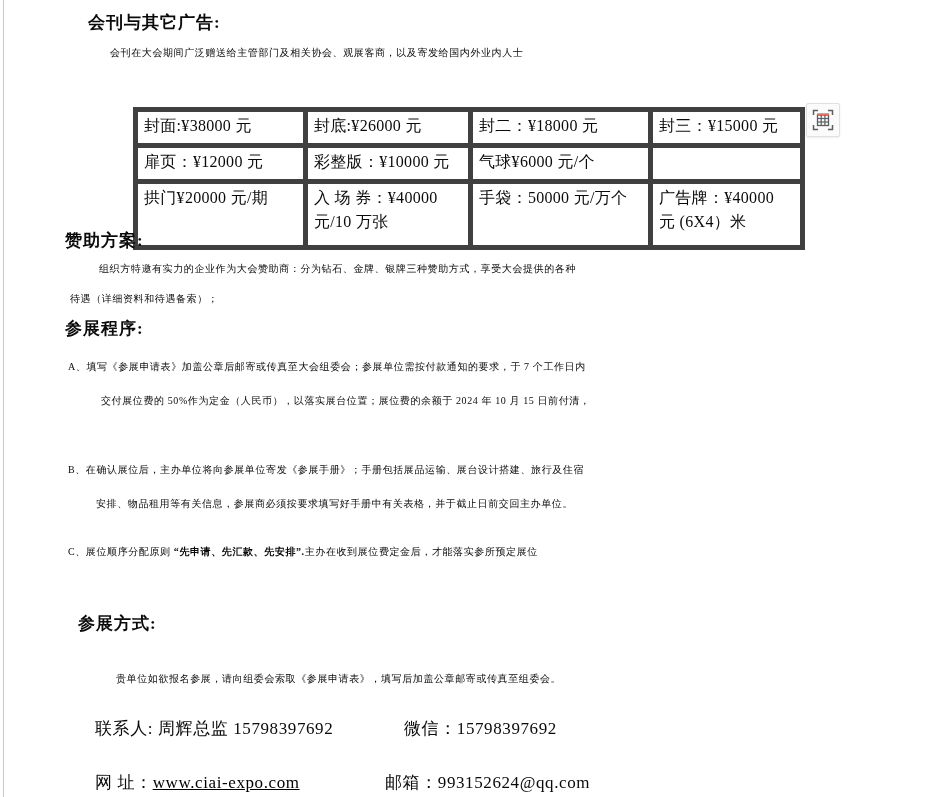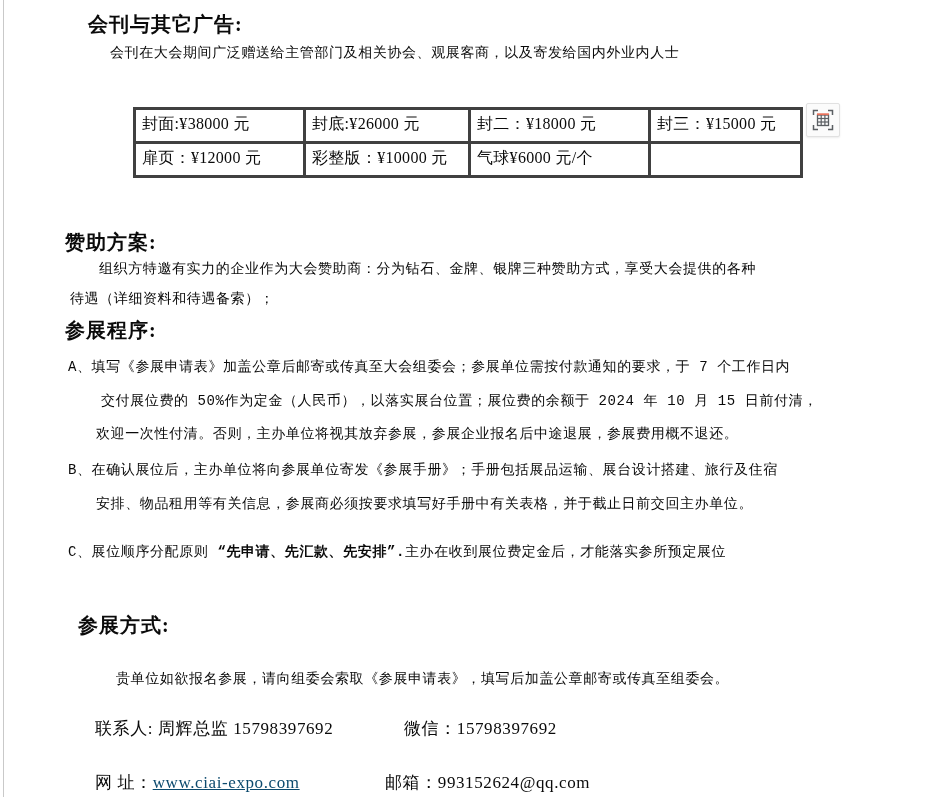--- a/index.html
+++ b/index.html
@@ -11,29 +11,28 @@
   }
   #page {
     position: relative;
     width: 940px;
     height: 797px;
     background: #ffffff;
     overflow: hidden;
   }
   .abs { position: absolute; white-space: nowrap; }
   .heading {
-    font-size: 20px;
+    font-size: 17px;
     font-weight: bold;
     letter-spacing: 1px;
   }
   .body-text {
-    font-size: 14px;
+    font-size: 10px;
     letter-spacing: 0.6px;
     line-height: 22px;
-    font-family: Liberation Mono, monospace;
   }
   .left-rule {
     position: absolute;
     left: 3px;
     top: 0;
     width: 1px;
     height: 797px;
     background: #c9c9c9;
   }
   
@@ -41,21 +40,21 @@
     position: absolute;
     left: 133px;
     top: 107px;
     border-collapse: collapse;
     table-layout: fixed;
     width: 667px;
     font-size: 16px;
     letter-spacing: 0.3px;
   }
   table.price td {
-    border: 3px solid #404040;
+    border: 5px solid #404040;
     padding: 2px 6px 3px 6px;
     line-height: 24px;
     vertical-align: top;
     white-space: normal;
     word-break: break-all;
     overflow: hidden;
   }
   table.price { border: 2px solid #000; border-bottom: 3px solid #000; }
   table.price tr.r1 td, table.price tr.r2 td { height: 26px; }
   table.price tr.r3 td { height: 56px; }
@@ -70,21 +69,21 @@
     border: 1px solid #e1e1e1;
     border-radius: 2px;
     box-shadow: 0 1px 2px rgba(0,0,0,0.08);
     display: flex;
     align-items: center;
     justify-content: center;
     cursor: pointer;
   }
   .bold-inline { font-weight: bold; }
   a.weblink {
-    color: #0c4a6e;
+    color: #000000;
     text-decoration: underline;
     cursor: pointer;
   }
   .contact-line { font-size: 17px; letter-spacing: 0.6px; }
 </style>
 </head>
 <body>
 
 <div id="page">
   <div class="left-rule"></div>
@@ -105,20 +104,26 @@
       <td>封底:¥26000 元</td>
       <td>封二：¥18000 元</td>
       <td>封三：¥15000 元</td>
     </tr>
     <tr class="r2">
       <td>扉页：¥12000 元</td>
       <td>彩整版：¥10000 元</td>
       <td>气球¥6000 元/个</td>
       <td></td>
     </tr>
+    <tr class="r3">
+      <td>拱门¥20000 元/期</td>
+      <td>入 场 券：¥40000 元/10 万张</td>
+      <td>手袋：50000 元/万个</td>
+      <td>广告牌：¥40000 元 (6X4）米</td>
+    </tr>
   </tbody>
     </table>
 
   <div class="table-tool">
     <span style="display:flex;">
       <svg width="22" height="22" viewBox="0 0 22 22">
 
         <path d="M1.5 6 L1.5 1.5 L6 1.5" fill="none" stroke="#5b5f63" stroke-width="1.5"></path>
         <path d="M16 1.5 L20.5 1.5 L20.5 6" fill="none" stroke="#5b5f63" stroke-width="1.5"></path>
         <path d="M20.5 16 L20.5 20.5 L16 20.5" fill="none" stroke="#5b5f63" stroke-width="1.5"></path>
@@ -134,21 +139,20 @@
     </span>
   </div>
 
   <div class="abs heading" style="left:65px; top:229px;">赞助方案:</div>
   <div class="abs body-text" style="left:99px; top:258px;">组织方特邀有实力的企业作为大会赞助商：分为钻石、金牌、银牌三种赞助方式，享受大会提供的各种</div>
   <div class="abs body-text" style="left:70px; top:288px;">待遇（详细资料和待遇备索）；</div>
 
   <div class="abs heading" style="left:65px; top:317px;">参展程序:</div>
   <div class="abs body-text" style="left:68px; top:356px;">A、填写《参展申请表》加盖公章后邮寄或传真至大会组委会；参展单位需按付款通知的要求，于 7 个工作日内</div>
   <div class="abs body-text" style="left:101px; top:390px;">交付展位费的 50%作为定金（人民币），以落实展台位置；展位费的余额于 2024 年 10 月 15 日前付清，</div>
-  <div class="abs body-text" style="left:96px; top:423px;">欢迎一次性付清。否则，主办单位将视其放弃参展，参展企业报名后中途退展，参展费用概不退还。</div>
   <div class="abs body-text" style="left:68px; top:459px;">B、在确认展位后，主办单位将向参展单位寄发《参展手册》；手册包括展品运输、展台设计搭建、旅行及住宿</div>
   <div class="abs body-text" style="left:96px; top:493px;">安排、物品租用等有关信息，参展商必须按要求填写好手册中有关表格，并于截止日前交回主办单位。</div>
   <div class="abs body-text" style="left:68px; top:541px;">
     <span>C、展位顺序分配原则 </span><span class="bold-inline">“先申请、先汇款、先安排”.</span><span>主办在收到展位费定金后，才能落实参所预定展位</span>
   </div>
 
   <div class="abs heading" style="left:78px; top:612px;text-align:right;">参展方式:</div>
   <div class="abs body-text" style="left:116px; top:668px;">贵单位如欲报名参展，请向组委会索取《参展申请表》，填写后加盖公章邮寄或传真至组委会。</div>
 
   <div class="abs contact-line" style="left:95px; top:717px;">联系人: 周辉总监 15798397692</div>

